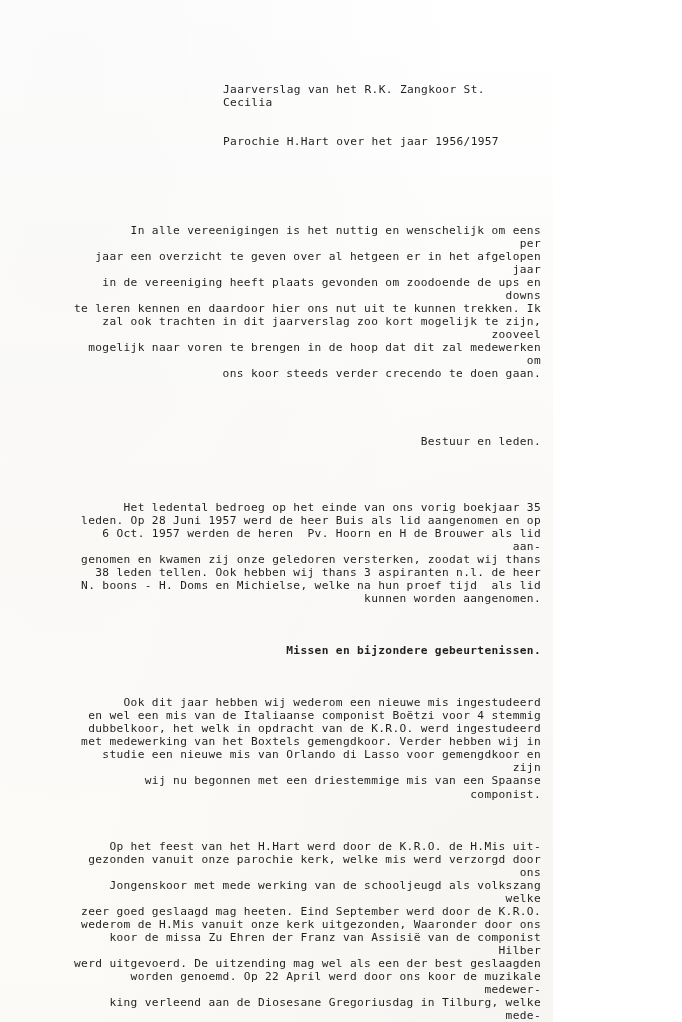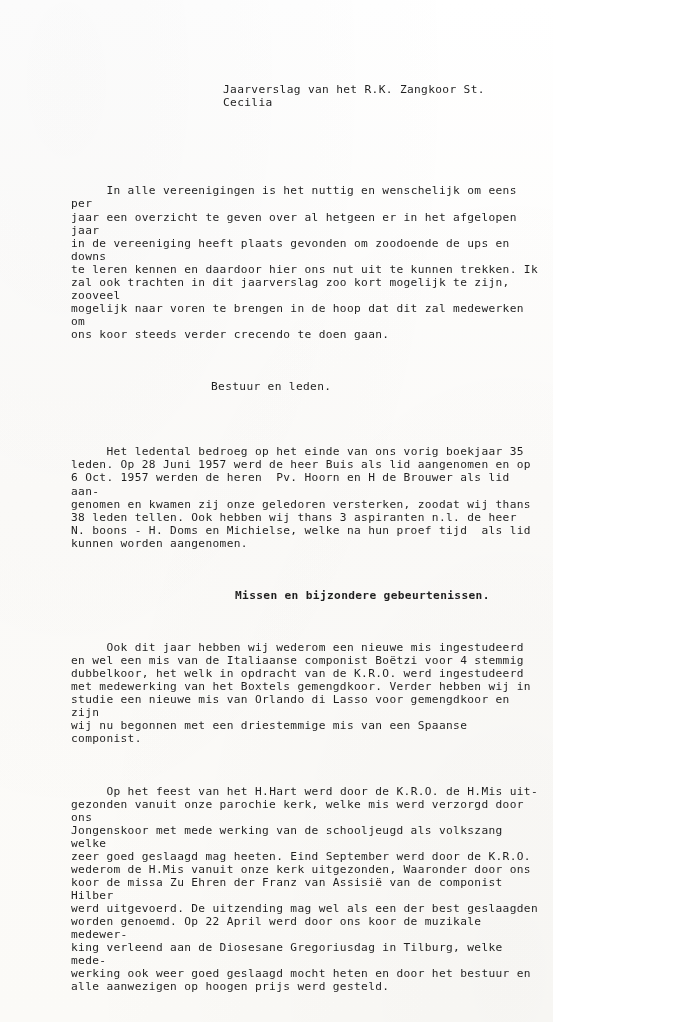--- a/index.html
+++ b/index.html
@@ -64,36 +64,37 @@
   }
   .date-line2 {
     padding-left: 537px;
   }
 
   .body-block {
     padding-left: 59px;
     margin-top: 10px;
   }
 
-  .para { margin: 0; }
+  .para { margin: 0; text-align: right; }
 
   .heading-center {
     display: block;
   }
-  .h-bestuur { padding-left: 140px; }
+  .h-bestuur { padding-left: 140px; margin-top: 16px; }
   .h-missen  { padding-left: 164px; font-weight: bold; }
 </style>
 </head>
 <body>
 
 <div class="page">
   <div class="sheet">
 
     <div class="typed title-block">
       <div>Jaarverslag van het R.K. Zangkoor St. Cecilia</div>
+      <div>Parochie H.Hart over het jaar 1956/1957</div>
     </div>
 
 
     <div class="typed body-block">
 
       <div class="para">     In alle vereenigingen is het nuttig en wenschelijk om eens per
 jaar een overzicht te geven over al hetgeen er in het afgelopen jaar
 in de vereeniging heeft plaats gevonden om zoodoende de ups en downs
 te leren kennen en daardoor hier ons nut uit te kunnen trekken. Ik
 zal ook trachten in dit jaarverslag zoo kort mogelijk te zijn, zooveel

